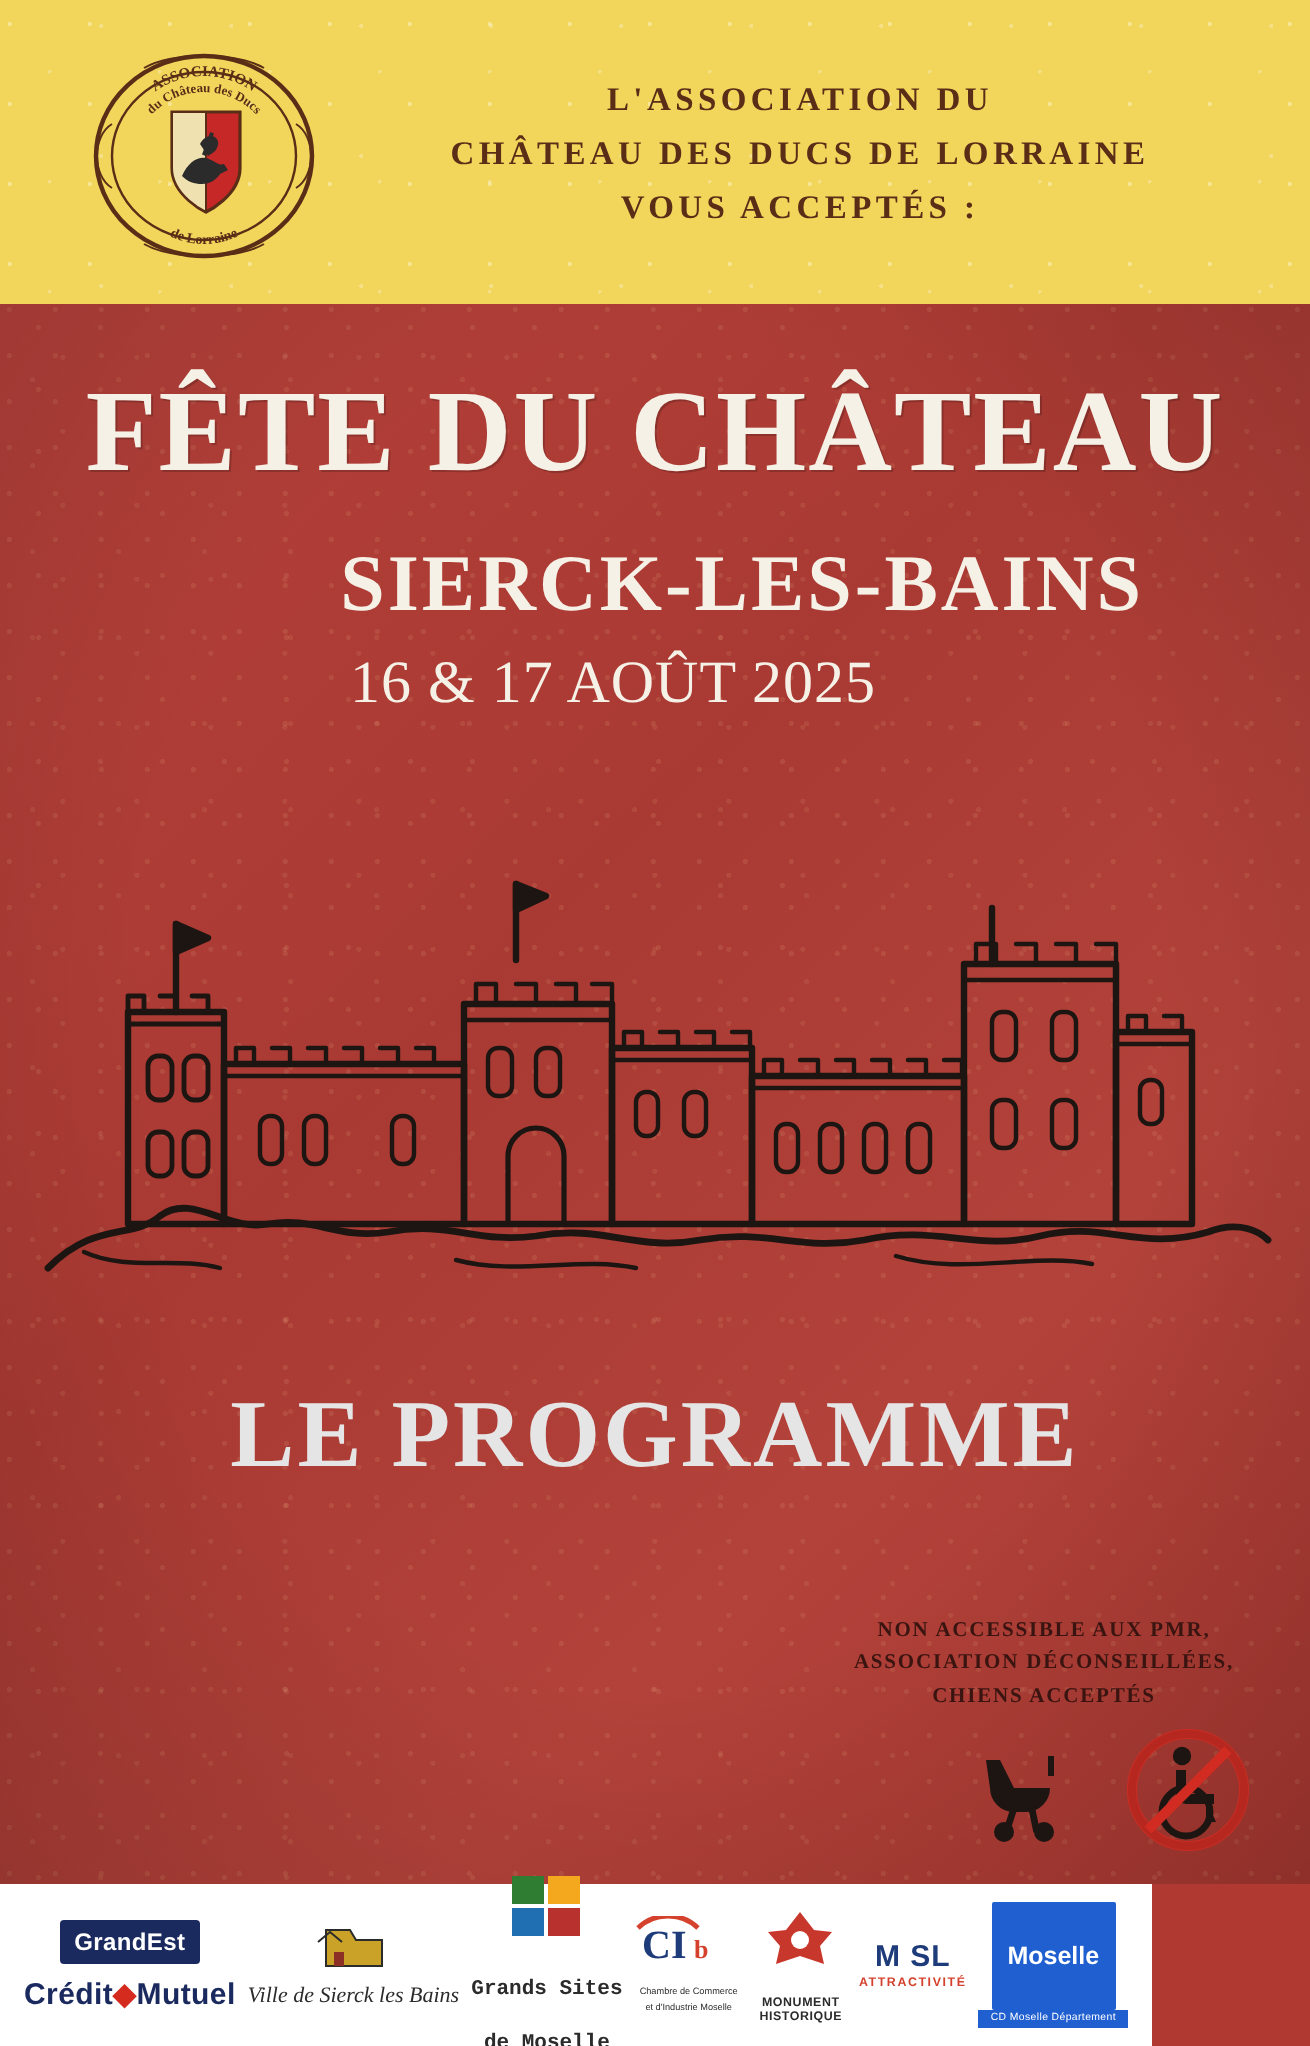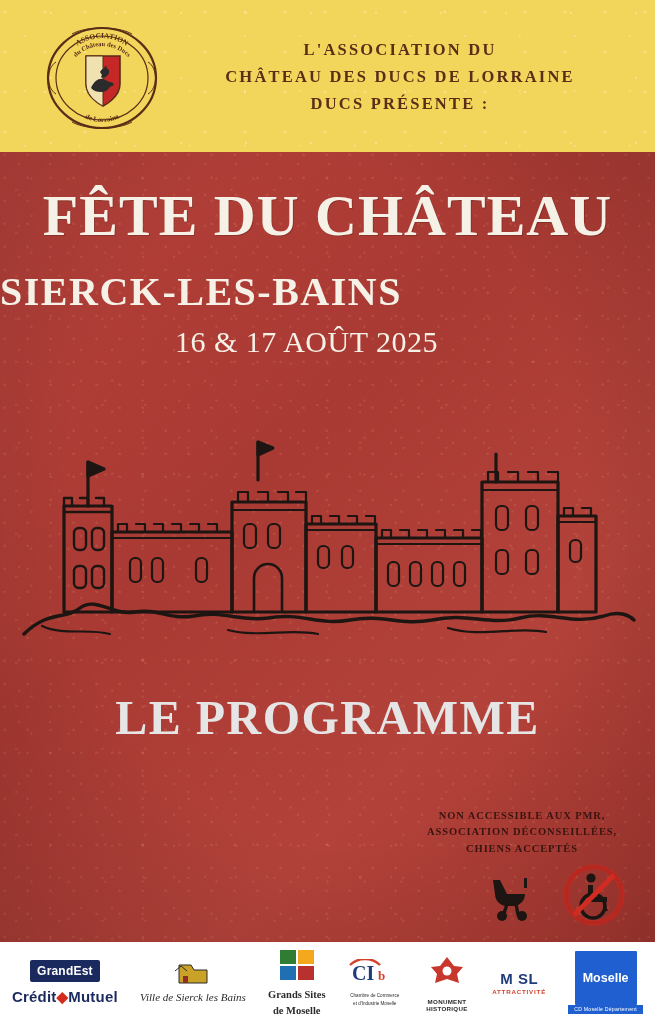--- a/index.html
+++ b/index.html
@@ -89,21 +89,21 @@
     font-weight: bold;
     font-size: 58px;
     letter-spacing: 1px;
     text-shadow: 1px 1px 0 rgba(0,0,0,0.18);
   }
   .title-sub {
     position: absolute;
     top: 268px;
     left: 0;
     width: 572px;
-    text-align: left;
+    text-align: right;
     color: #f6f1e6;
     font-family: "Liberation Serif", serif;
     font-weight: bold;
     font-size: 40px;
     letter-spacing: 1.5px;
   }
   .title-dates {
     position: absolute;
     top: 325px;
     left: 0;
@@ -163,21 +163,21 @@
     gap: 22px;
   }
   .icon-box { width: 62px; height: 62px; }
   .icon-box svg { display:block; }
 
   
   .footer {
     position: absolute;
     left: 0;
     top: 942px;
-    width: 655px;
+    width: 576px;
     height: 81px;
     background: #ffffff;
     display: flex;
     align-items: center;
     justify-content: space-between;
     padding: 0 12px;
     box-sizing: border-box;
   }
   .logo { text-align:center; font-family: "Liberation Sans", sans-serif; }
 
@@ -192,23 +192,23 @@
   .logo-ville .ville-text {
     font-family: "Liberation Serif", serif;
     font-style: italic;
     font-size: 11px;
     color: #2b2b2b;
     display:block;
     line-height:1.15;
   }
 
   .logo-gsm .gsm-text {
-    font-family: Liberation Serif, serif;
+    font-family: Liberation Mono, monospace;
     font-size: 10.5px; font-weight: bold; color:#2b2b2b; line-height:1.2; display:block;
-    margin-top:3px;
+    margin-top:14px;
   }
 
   .logo-cci .cci-text {
     font-size: 4.6px; color:#2b2b2b; line-height:1.25; display:block; margin-top:2px;
     font-family: "Liberation Sans", sans-serif;
   }
 
   .logo-mh .mh-text {
     font-size: 6.2px; font-weight:bold; color:#2b2b2b; letter-spacing:0.3px; display:block;
     font-family: "Liberation Sans", sans-serif;
@@ -264,21 +264,21 @@
         <text font-family="Liberation Serif, serif" font-size="7" font-weight="bold" fill="#5a2d17">
           <textPath href="#arc-bot" startOffset="50%" text-anchor="middle">de Lorraine</textPath>
         </text>
         <path id="arc-bot" d="M22 62 A38 38 0 0 0 98 62" fill="none"></path>
       </svg>
     </div>
 
     <div class="header-text">
       <span class="l1">L'ASSOCIATION DU</span>
       <span class="l2">CHÂTEAU DES DUCS DE LORRAINE</span>
-      <span class="l3">DUCS PRÉSENTE :</span>
+      <span class="l3">VOUS ACCEPTÉS :</span>
     </div>
   </div>
 
   <div class="body-bg"></div>
   <div class="vignette"></div>
 
   <div class="title-main">FÊTE DU CHÂTEAU</div>
   <div class="title-sub">SIERCK-LES-BAINS</div>
   <div class="title-dates">16 &amp; 17 AOÛT 2025</div>
 

